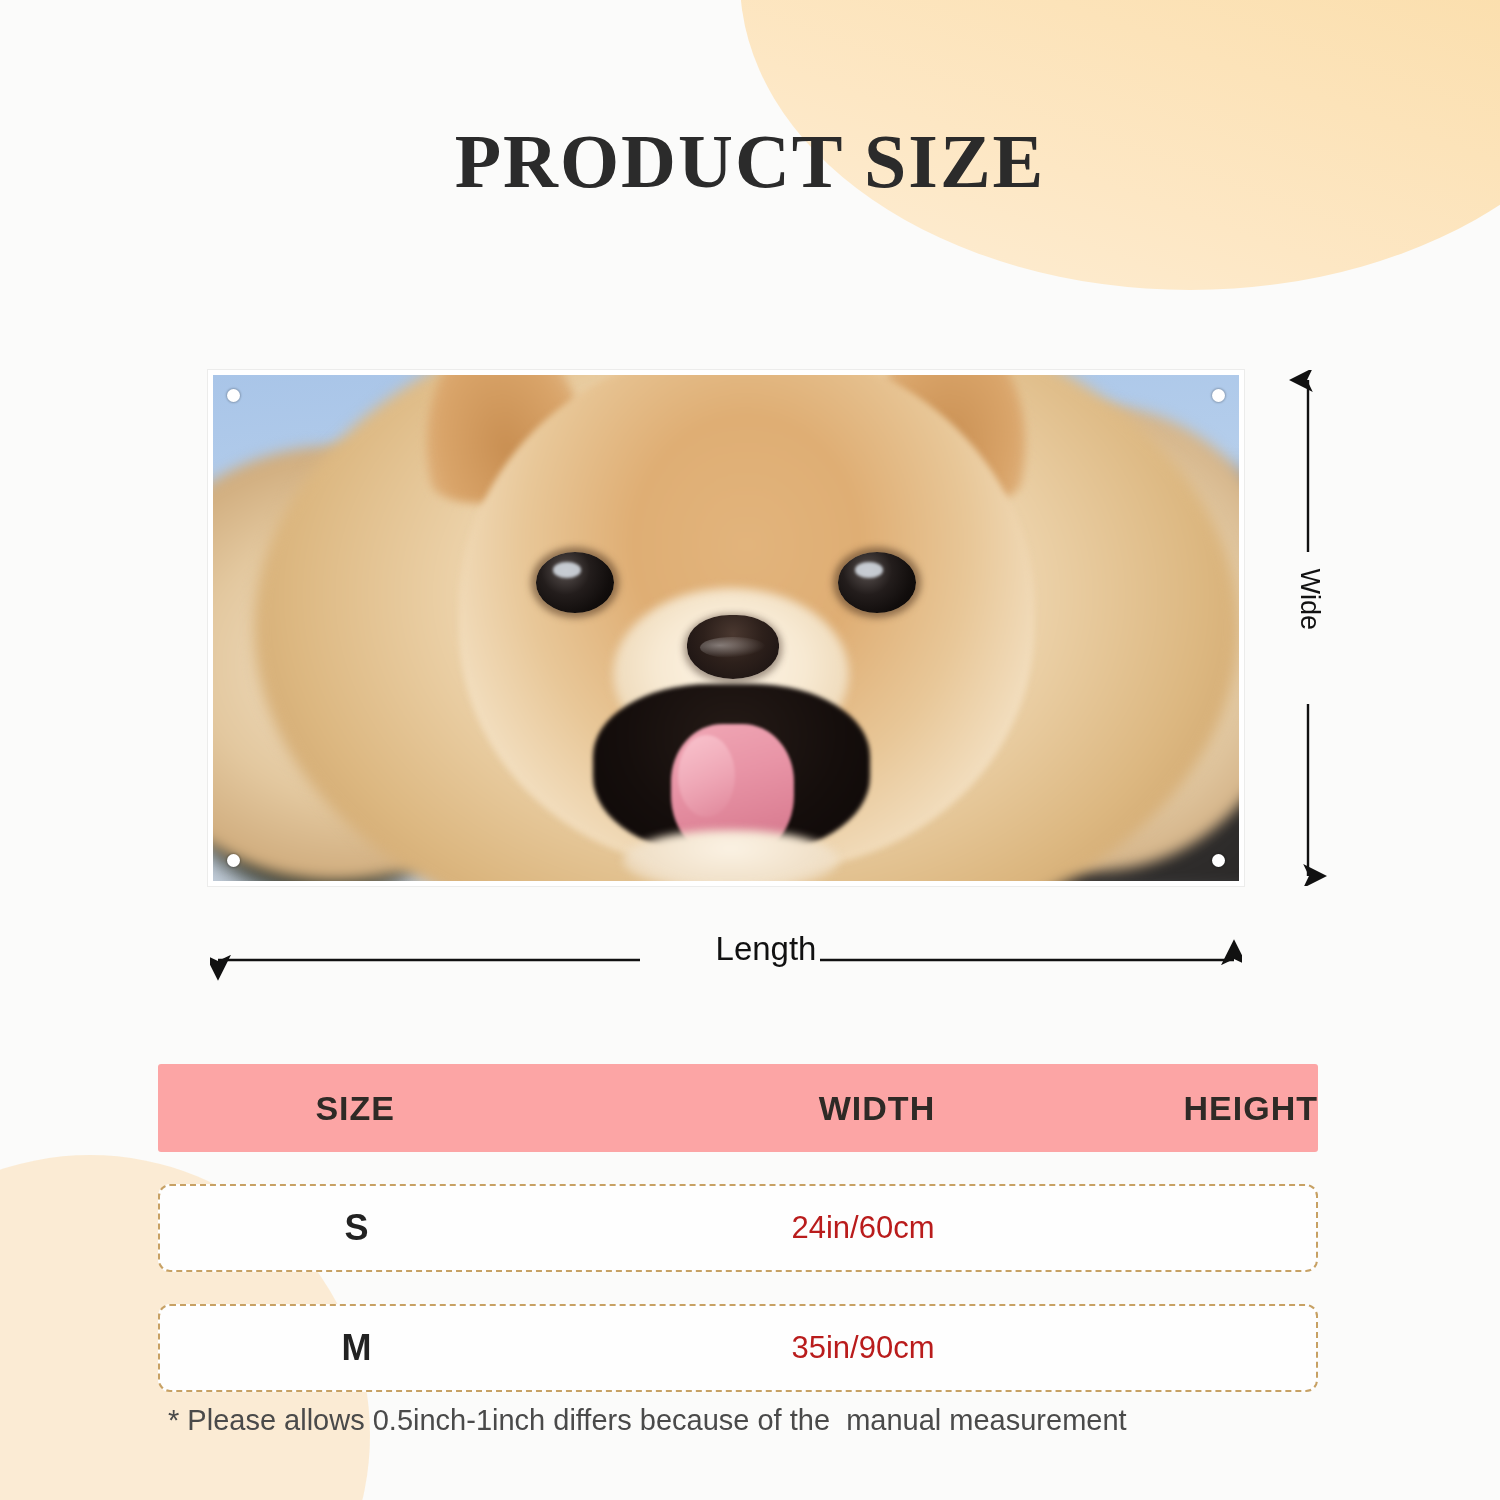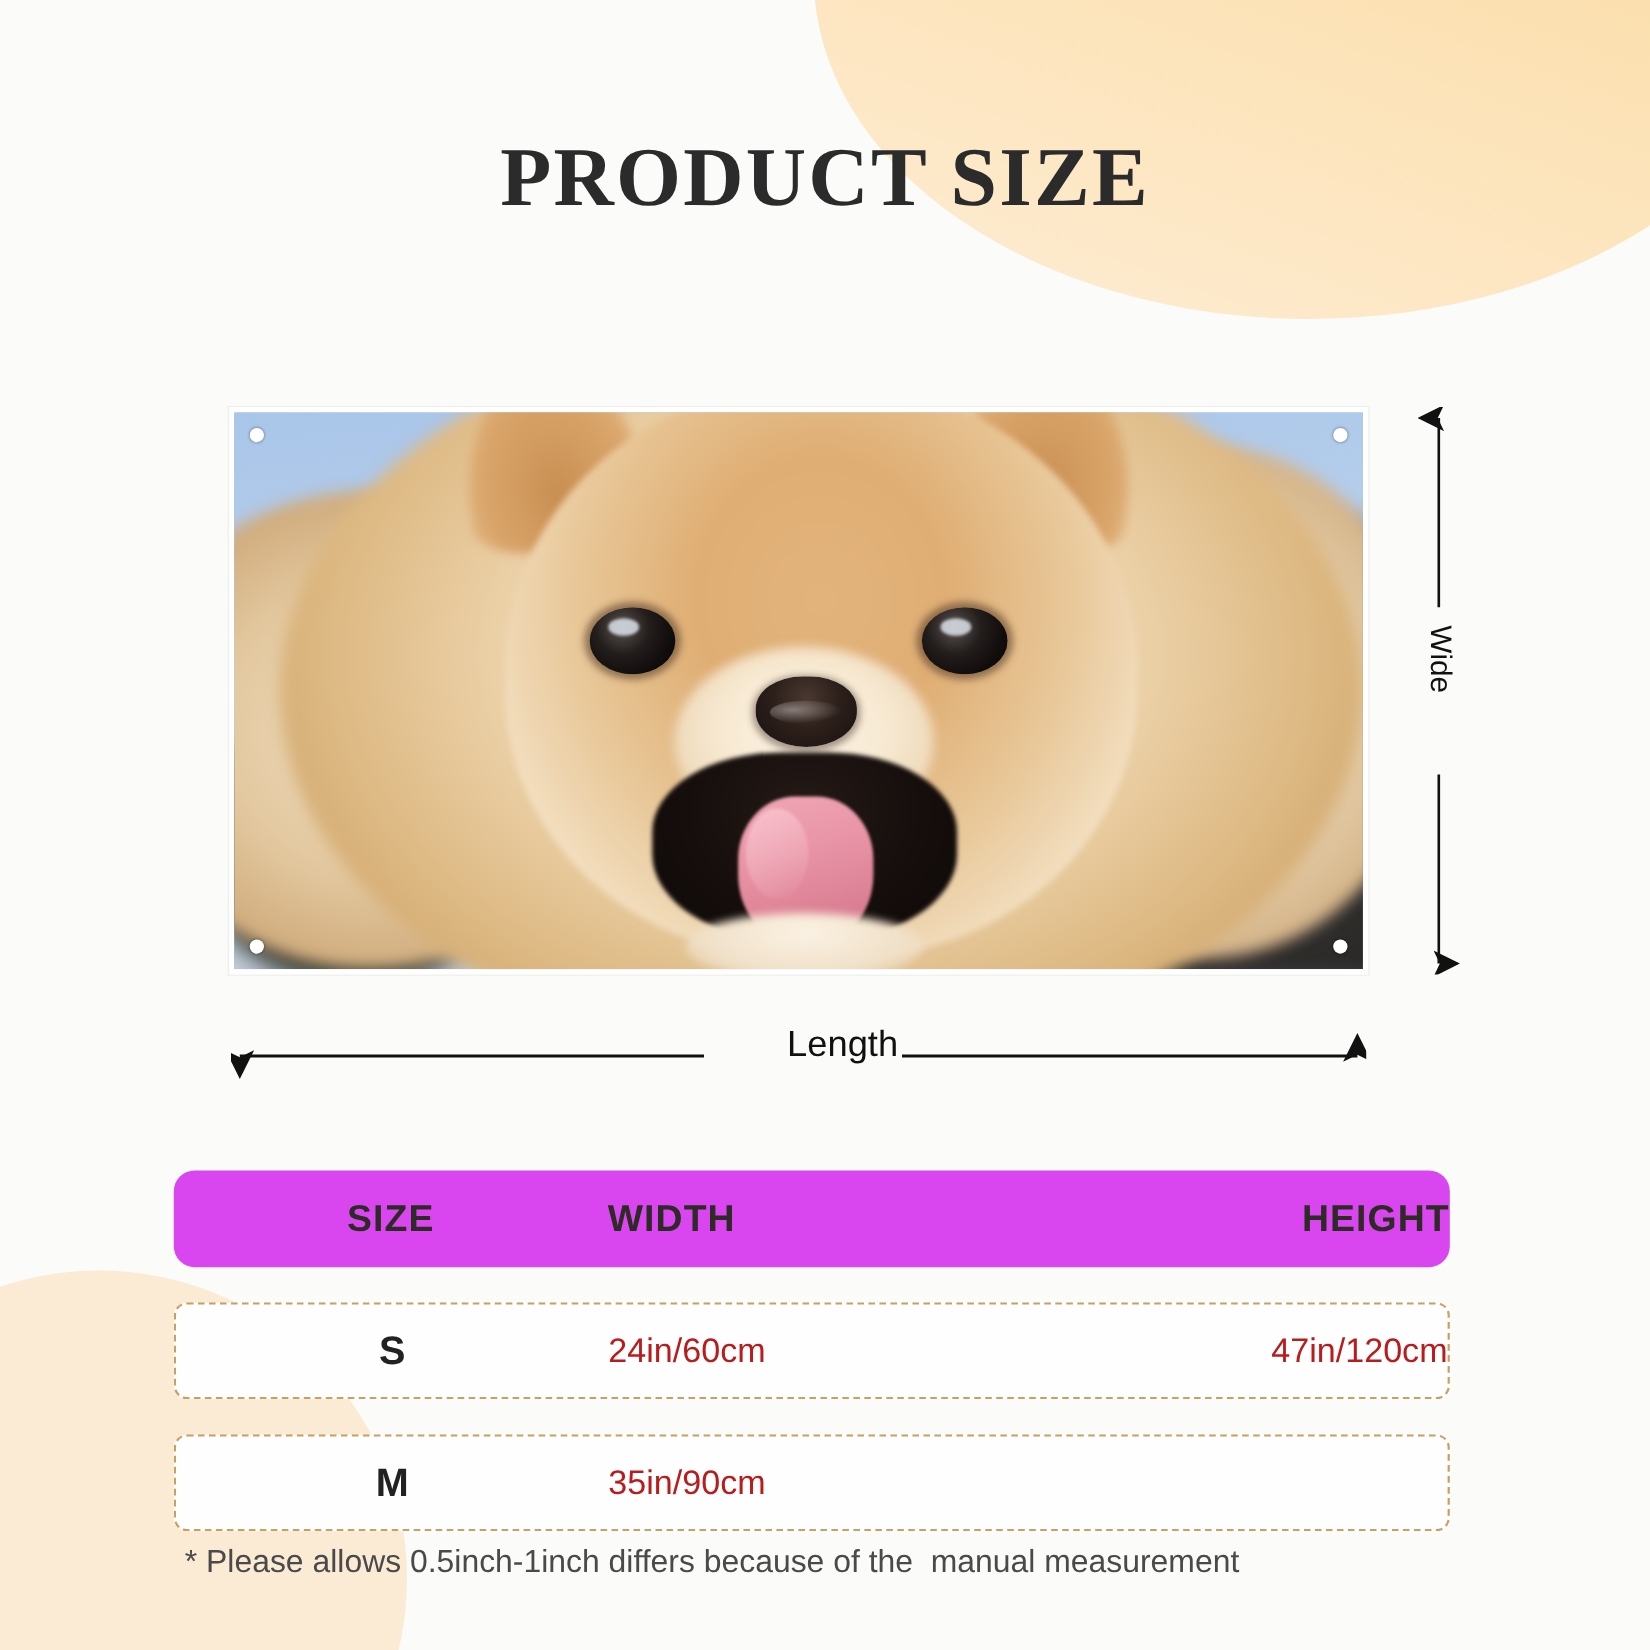--- a/index.html
+++ b/index.html
@@ -225,34 +225,34 @@
 
   
   #size-table{
     position:absolute;
     left:158px; top:1064px;
     width:1160px;
     z-index:3;
   }
   .trow{ display:flex; align-items:center; }
   #thead{
-    background:#d946ef;
-    border-radius:19px;
+    background:#fca5a5;
+    border-radius:3px;
     height:88px;
     margin-bottom:32px;
   }
   .tbody-row{
     background:#fefefe;
     border:2px dashed #c7a164;
     border-radius:12px;
     height:88px;
     margin-bottom:32px;
   }
   .c-size  { width:34%; text-align:center; }
-  .c-width { width:33%; text-align:left; }
+  .c-width { width:33%; text-align:right; }
   .c-height{ width:33%; text-align:right; }
   #thead .c-size, #thead .c-width, #thead .c-height{
     font-size:34px; font-weight:700; letter-spacing:1px; color:#2e2a26;
   }
   .tbody-row .c-size{ font-size:36px; font-weight:700; color:#222; }
   .tbody-row .c-width, .tbody-row .c-height{ font-size:31px; color:#b91c1c; }
 
   #footnote{
     position:absolute;
     left:168px; top:1404px;
@@ -335,21 +335,20 @@
 
   <div class="trow" id="thead">
     <div class="c-size">SIZE</div>
     <div class="c-width">WIDTH</div>
     <div class="c-height">HEIGHT</div>
   </div>
 
   <div class="trow tbody-row">
     <div class="c-size">S</div>
     <div class="c-width">24in/60cm</div>
-    <div class="c-height">47in/120cm</div>
   </div>
 
   <div class="trow tbody-row">
     <div class="c-size">M</div>
     <div class="c-width">35in/90cm</div>
   </div>
 
 </div>
 
 <div id="footnote">* Please allows 0.5inch-1inch differs because of the  manual measurement</div>

